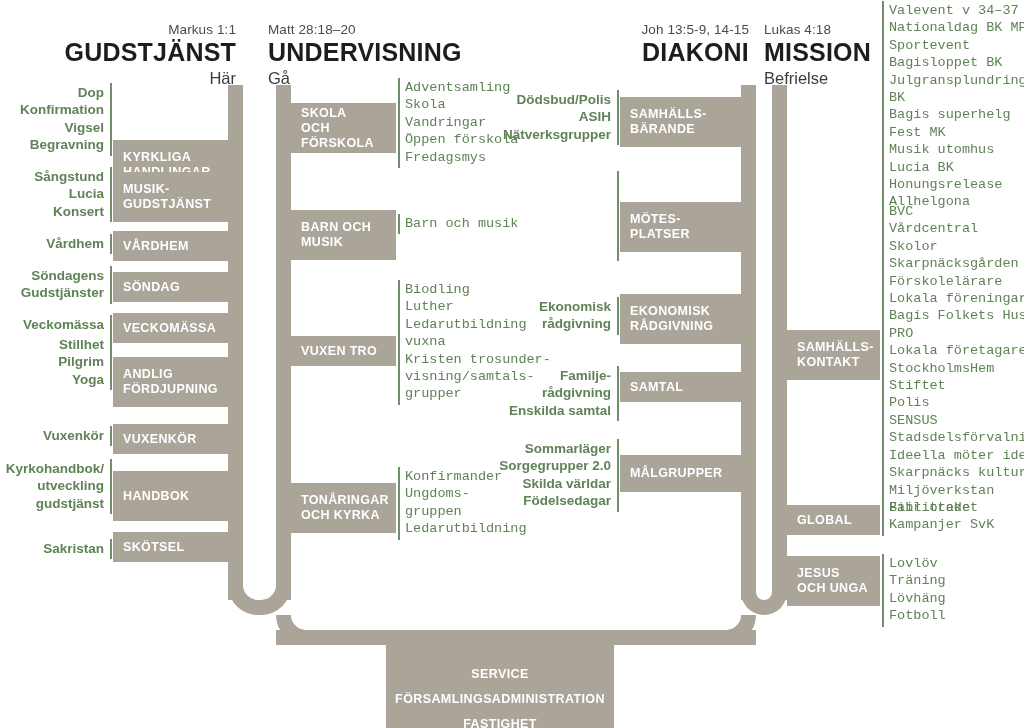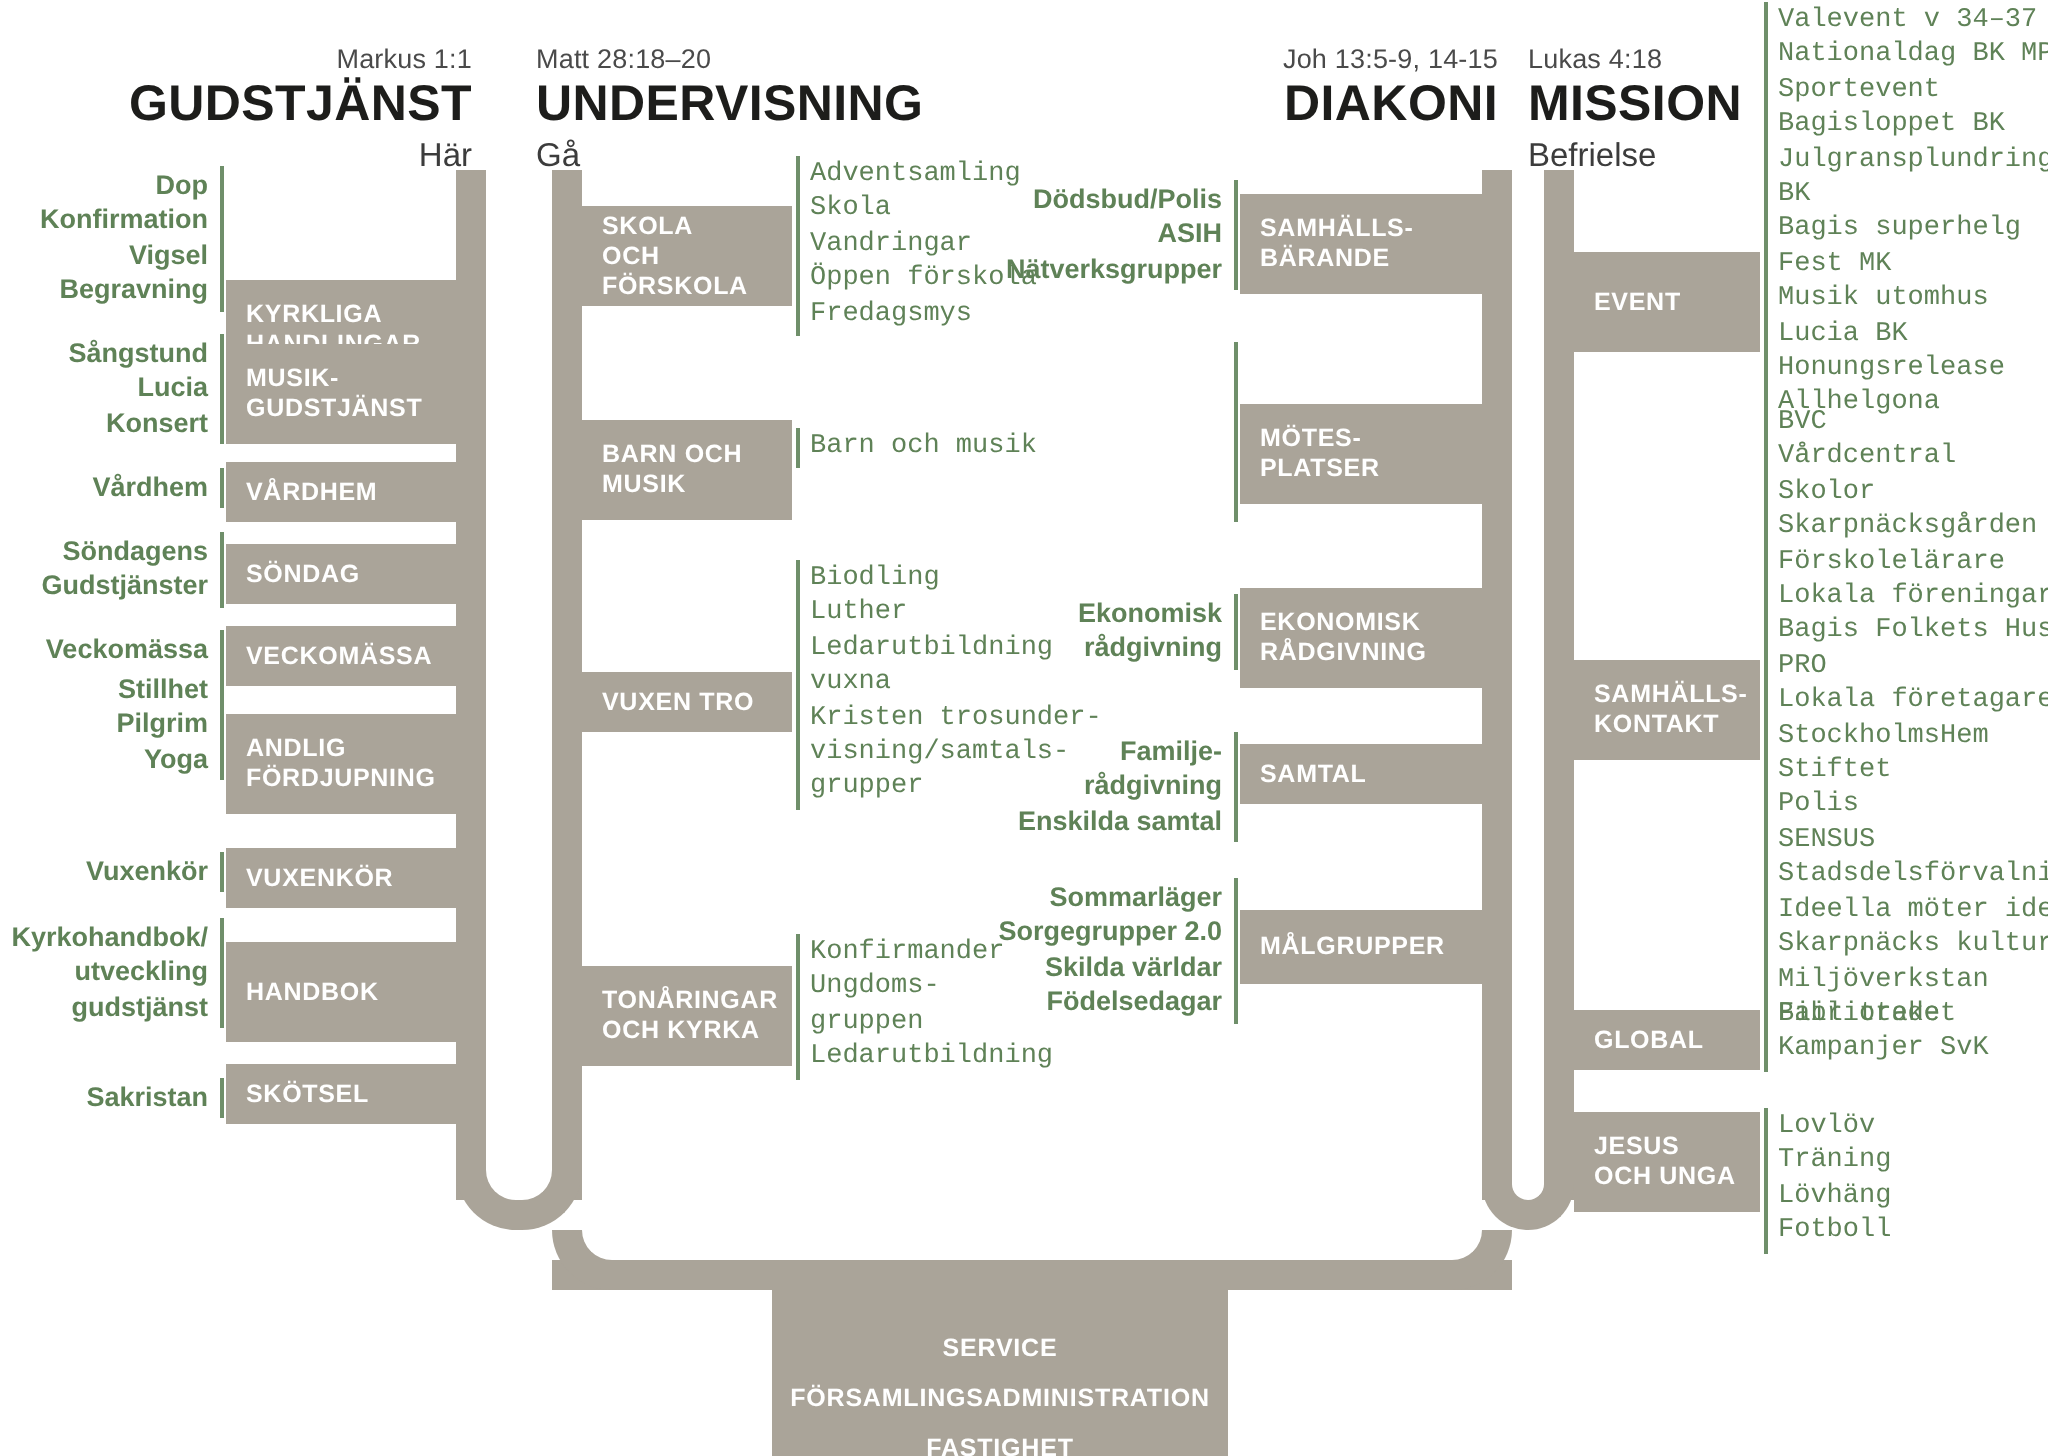--- a/index.html
+++ b/index.html
@@ -201,23 +201,20 @@
     <div class="leaf ra" style="top: 440px; right: 413px;">Sommarläger
 Sorgegrupper 2.0
 Skilda världar
 Födelsedagar</div>
     <div class="colhead la" style="left: 764px; top: 22px; width: 260px;">
       <div class="ref">Lukas 4:18</div>
       <div class="big">MISSION</div>
       <div class="sub">Befrielse</div>
     </div>
     <div class="trunk" style="left: 772px; top: 85px; width: 15px; height: 515px;"></div>
-    <div class="branch" style="left: 787px; top: 126px; width: 93px; height: 50px;">
-      <div class="blabel" style="white-space: pre-line;">EVENT</div>
-    </div>
     <div class="gline" style="left: 882px; top: 1px; height: 211.8px;"></div>
     <div class="leaf la" style="top: 2px; left: 889px;">Valevent v 34–37
 Nationaldag BK MP
 Sportevent
 Bagisloppet BK
 Julgransplundring
 BK
 Bagis superhelg
 Fest MK
 Musik utomhus

